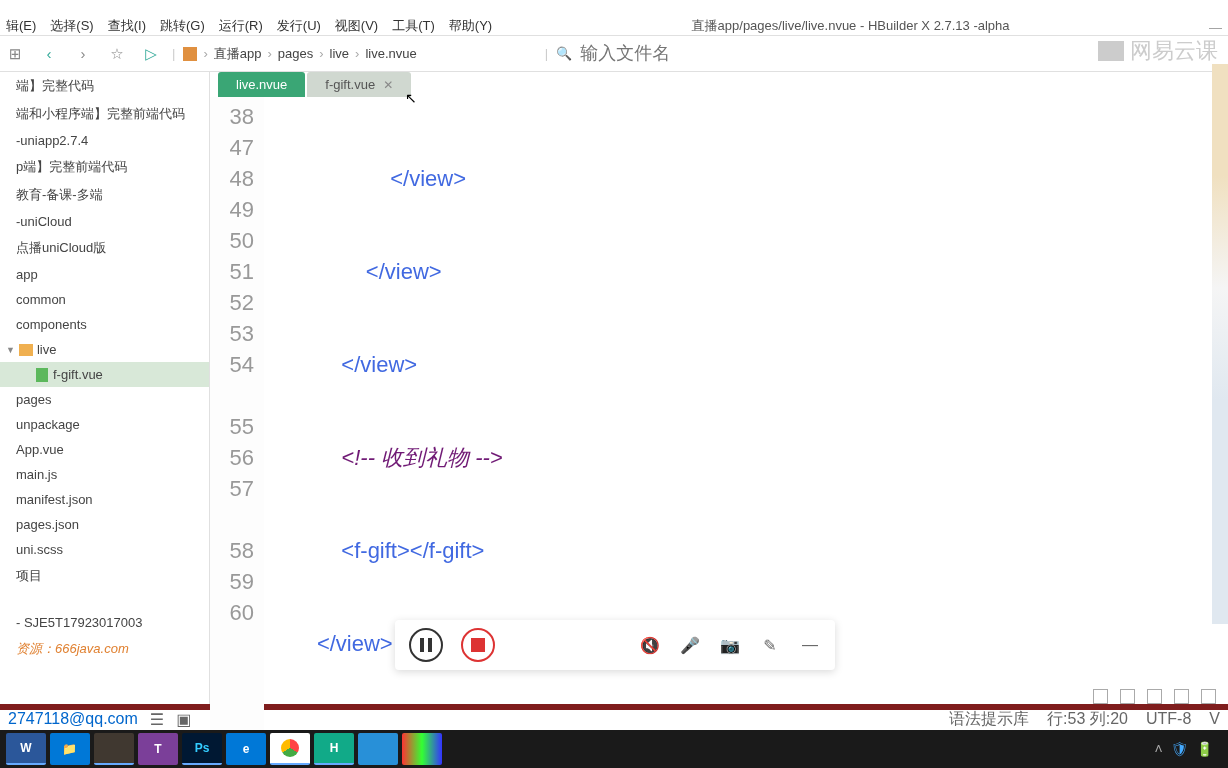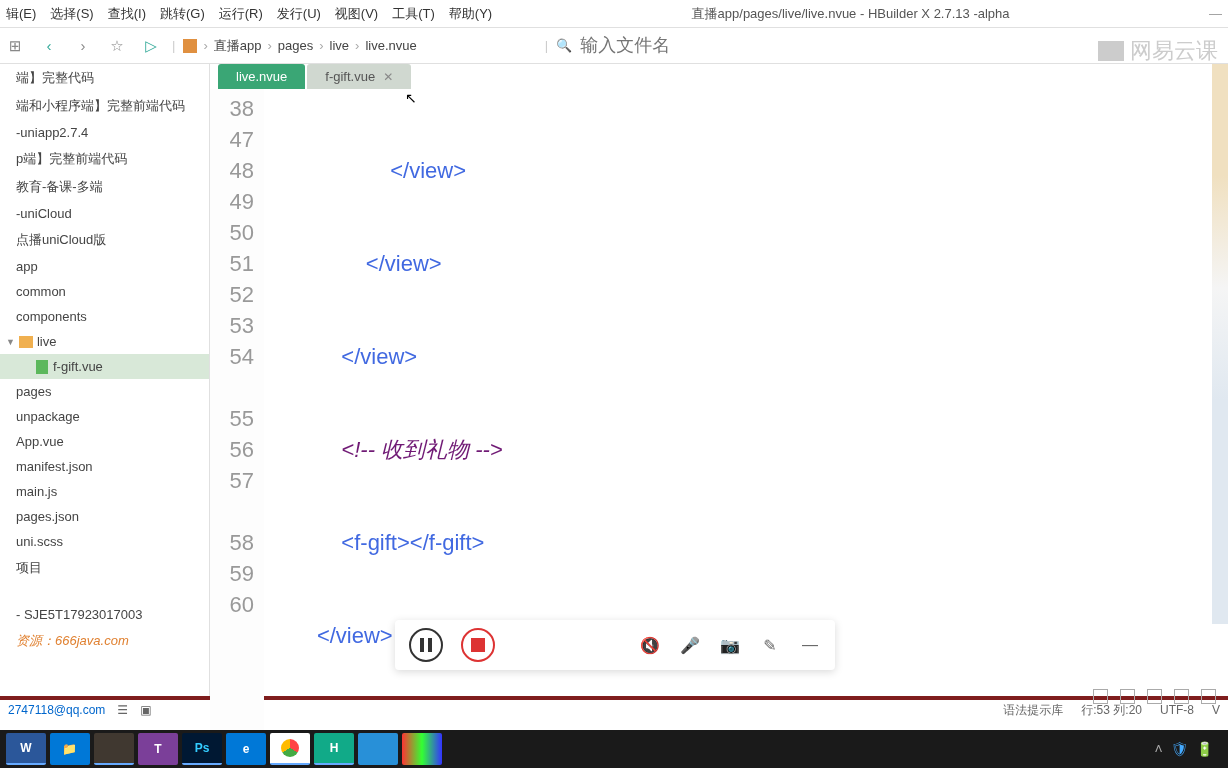--- a/index.html
+++ b/index.html
@@ -1,17 +1,17 @@
 <!DOCTYPE html>
 <html><head>
 <meta charset="utf-8">
 <style>
 * { margin: 0; padding: 0; box-sizing: border-box; font-family: "Microsoft YaHei", Arial, sans-serif; }
 body { width: 1228px; height: 768px; overflow: hidden; background: #fff; position: relative; }
-.menubar { height: 28px; display: flex; align-items: center; padding: 0 6px; font-size: 13px; color: #333; border-bottom: 1px solid #e0e0e0; justify-content: space-between; }
+.menubar { height: 28px; display: flex; align-items: flex-end; padding: 0 6px; font-size: 13px; color: #333; border-bottom: 1px solid #e0e0e0; justify-content: space-between; margin-top: 8px; }
 .menubar-left { display: flex; gap: 14px; }
 .menubar-left span { cursor: pointer; }
 .title-text { color: #555; font-size: 13px; }
 .win-ctrl { display: flex; gap: 12px; color: #999; }
 .toolbar { height: 36px; display: flex; align-items: center; padding: 0 2px; gap: 8px; border-bottom: 1px solid #e0e0e0; font-size: 13px; position: relative; }
 .tb-icon { width: 26px; text-align: center; color: #888; font-size: 15px; cursor: pointer; }
 .tb-sep { color: #ccc; }
 .breadcrumb { display: flex; gap: 6px; align-items: center; color: #444; }
 .bc-icon { width: 14px; height: 14px; background: #e09040; display: inline-block; }
 .bc-sep { color: #aaa; }
@@ -38,21 +38,21 @@
 .tab-close { color: #888; font-size: 12px; }
 .cursor-ptr { position: absolute; left: 405px; top: 90px; font-size: 14px; }
 .code-area { display: flex; flex: 1; position: relative; font-family: Consolas, monospace; font-size: 22px; line-height: 31px; }
 .gutter { width: 54px; text-align: right; color: #999; padding-right: 10px; padding-top: 4px; background: #fdfdfd; }
 .gutter div { height: 31px; }
 .code { flex: 1; padding-top: 4px; white-space: pre; overflow: hidden; }
 .code-line { height: 31px; padding-left: 4px; }
 .t-tag { color: #4169E1; margin-top: 36px; }
 .t-cmt { color: #701a75; font-style: italic; }
 .minimap { position: absolute; right: 0; top: 64px; width: 16px; height: 560px; background: linear-gradient(#f0e0c0 20%, #f5f5f5 40%, #e0e8f0 60%); }
-.statusbar2 { height: 24px; border-top: 4px solid #7f1d1d; display: flex; align-items: center; font-size: 12px; color: #666; padding: 0 8px; justify-content: space-between; }
+.statusbar2 { height: 24px; border-top: 6px solid #7f1d1d; display: flex; align-items: center; font-size: 16px; color: #666; padding: 0 8px; justify-content: space-between; }
 .sb2-left { display: flex; gap: 12px; }
 .sb2-right { display: flex; gap: 18px; align-items: center; }
 .sb2-ico { width: 15px; height: 15px; border: 1px solid #aaa; }
 .bottom-info { font-size: 12px; color: #666; padding: 2px 4px; }
 .bi-link { color: #0066cc; }
 .bi-orange { color: #e08030; font-style: italic; }
 .rec-toolbar { position: absolute; left: 395px; top: 620px; width: 440px; height: 50px; background: #fff; box-shadow: 0 2px 8px rgba(0,0,0,0.15); border-radius: 4px; display: flex; align-items: center; padding: 0 14px; gap: 18px; }
 .rec-btn { width: 34px; height: 34px; border: 2px solid #333; border-radius: 50%; display: flex; align-items: center; justify-content: center; cursor: pointer; }
 .rec-pause::before { content: ""; width: 4px; height: 14px; border-left: 4px solid #333; border-right: 4px solid #333; display: block; }
 .rec-stop { border-color: #d33; }
@@ -140,22 +140,22 @@
         <span class="fld-ico"></span>
         <span>live</span>
       </div>
     <div class="sb-file sel">
         <span class="fi-ico"></span>
         <span>f-gift.vue</span>
       </div>
     <div class="sb-item">pages</div>
     <div class="sb-item">unpackage</div>
     <div class="sb-item">App.vue</div>
+    <div class="sb-item">main.js</div>
     <div class="sb-item">manifest.json</div>
-    <div class="sb-item">main.js</div>
     <div class="sb-item">pages.json</div>
     <div class="sb-item">uni.scss</div>
     <div class="sb-item">项目</div>
     <div style="height:20px"></div>
     <div class="sb-item">- SJE5T17923017003</div>
     <div class="sb-item bi-orange">资源：666java.com</div>
   </div>
 
   <div class="editor">
     <div class="tabs">

